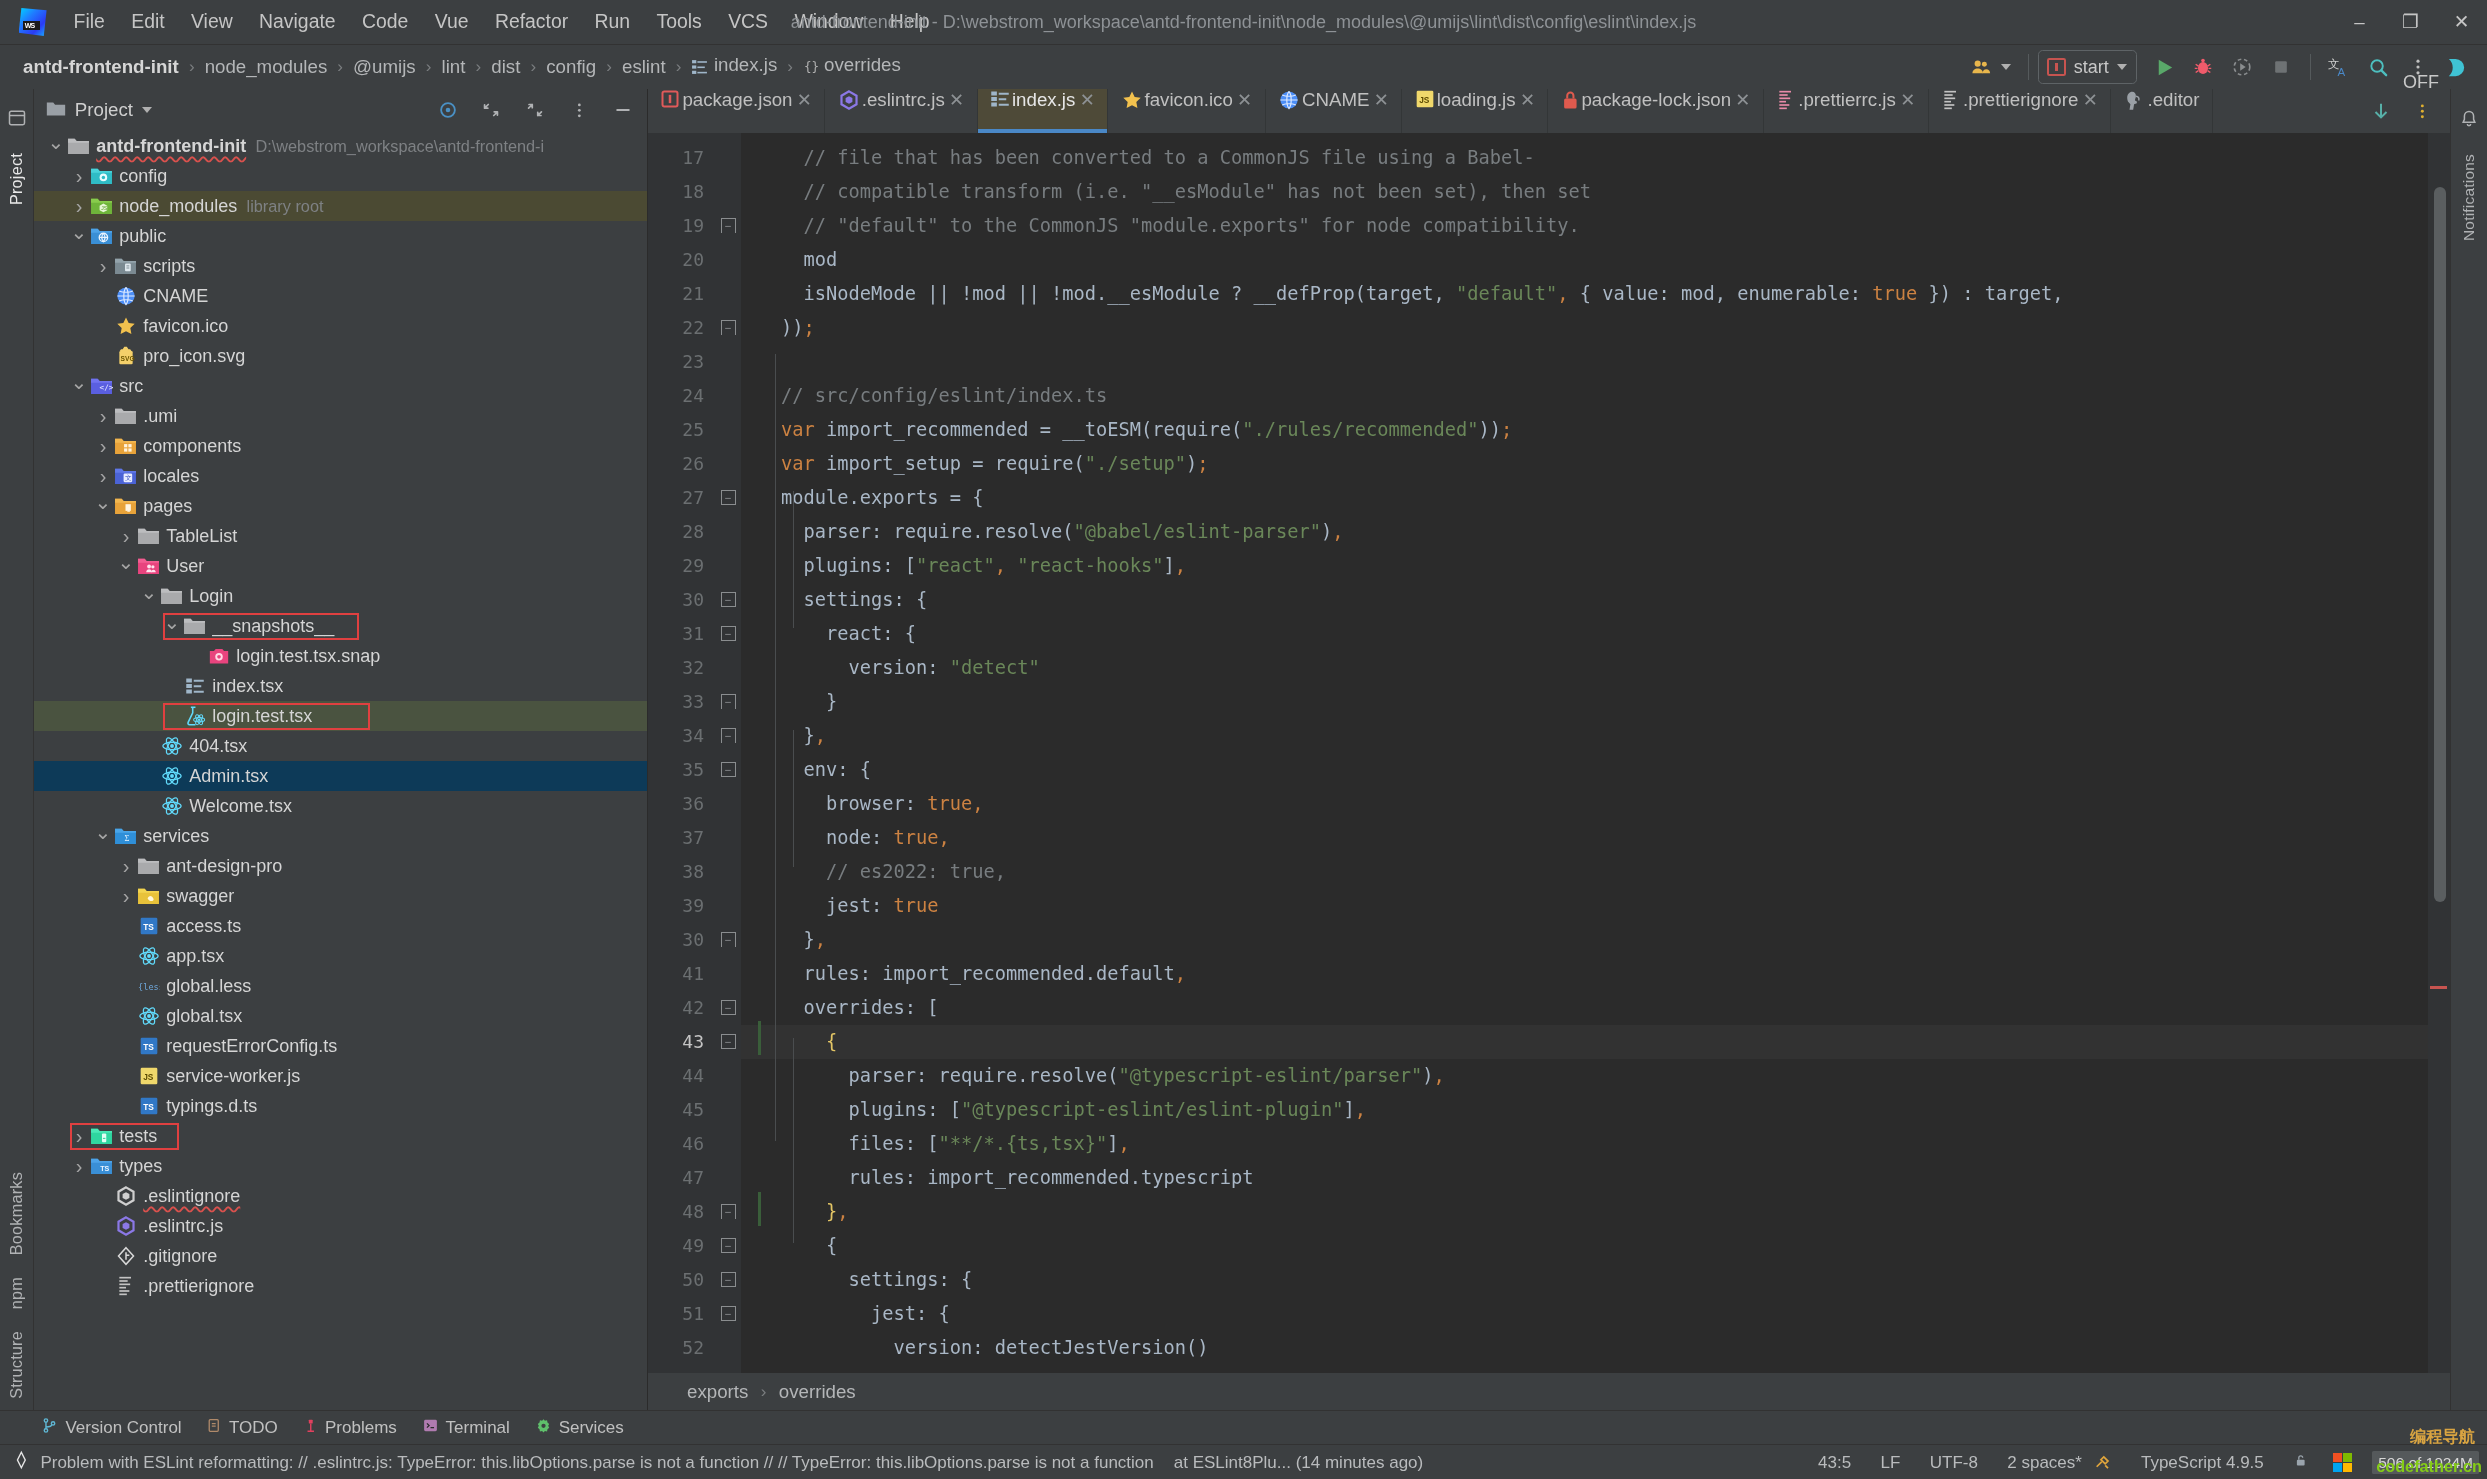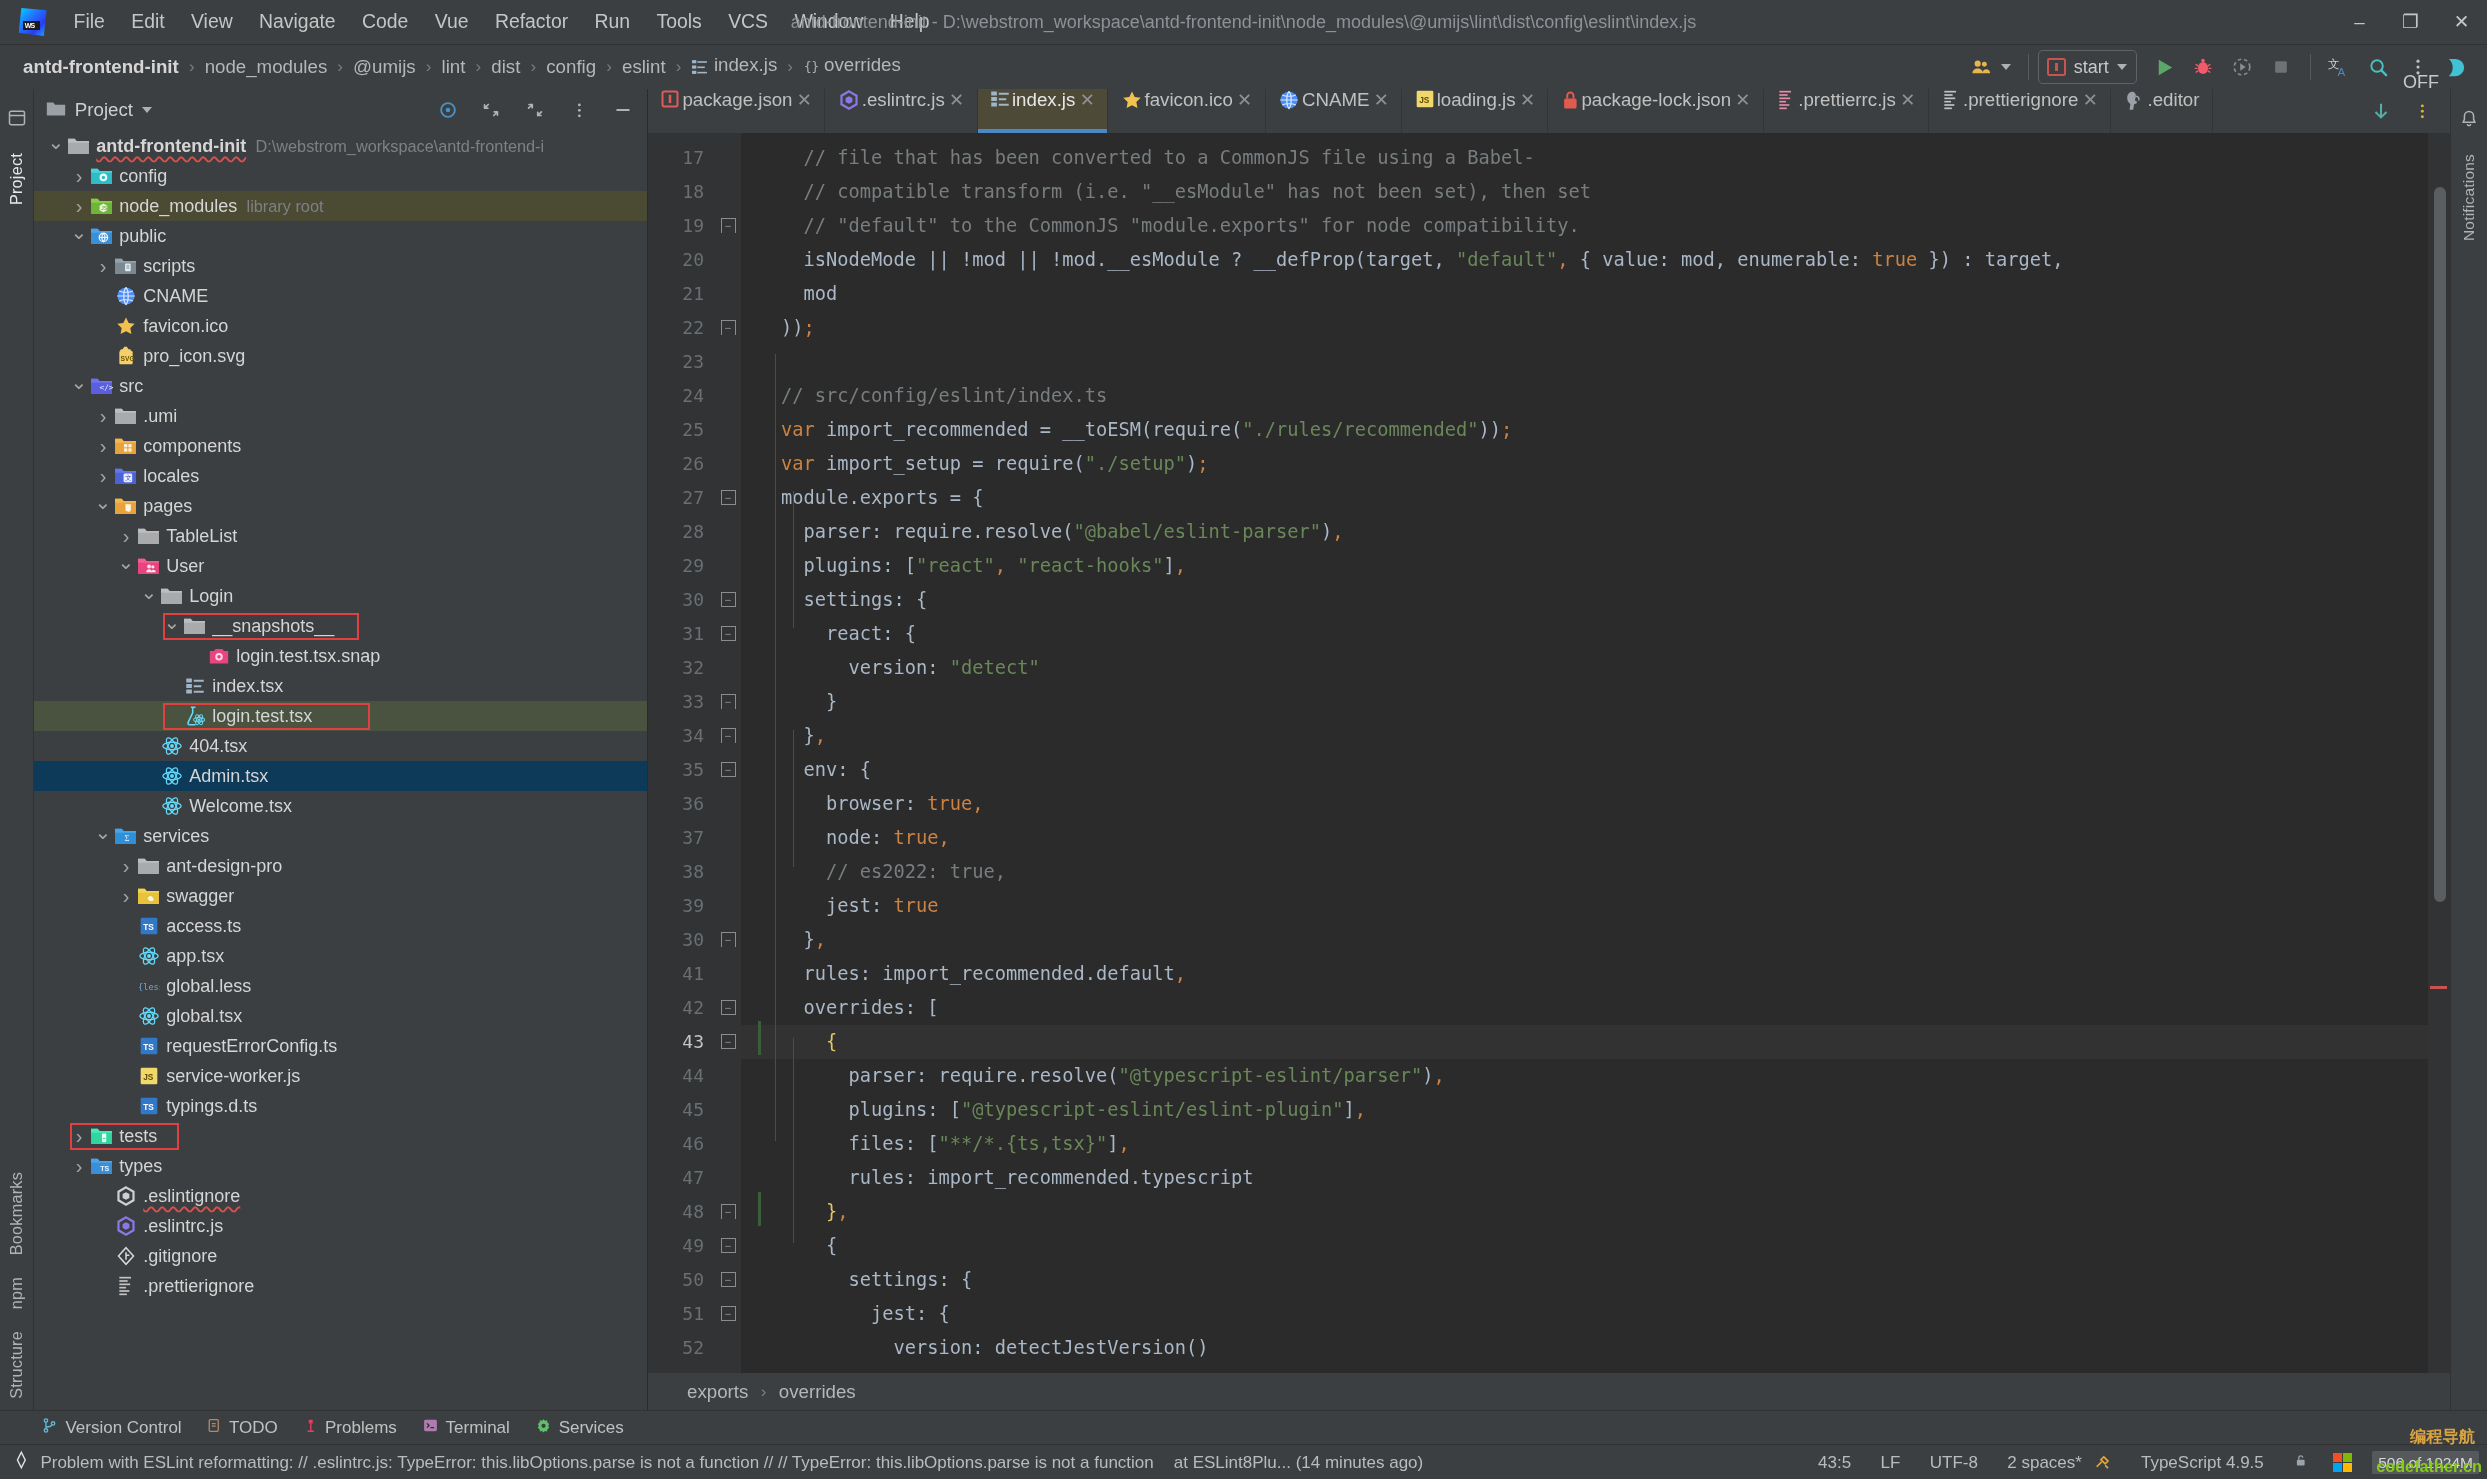--- a/index.html
+++ b/index.html
@@ -1038,22 +1038,22 @@
         <div class="code-col" id="codecol">
           <div class="indent-guide" style="left:34px; top:221px; height:787px;"></div>
           <div class="indent-guide" style="left:52px; top:358px; height:137px;"></div>
           <div class="indent-guide" style="left:52px; top:597px; height:137px;"></div>
           <div class="indent-guide" style="left:52px; top:905px; height:205px;"></div>
           <div class="caret-marker" style="left:17px; top:888px; height:34px; background:#3a5e3a;"></div>
           <div class="caret-marker" style="left:17px; top:1059px; height:34px; background:#3a5e3a;"></div>
         <div class="cline">    <span class="tok-cmt">// file that has been converted to a CommonJS file using a Babel-</span></div>
             <div class="cline">    <span class="tok-cmt">// compatible transform (i.e. "__esModule" has not been set), then set</span></div>
             <div class="cline">    <span class="tok-cmt">// "default" to the CommonJS "module.exports" for node compatibility.</span></div>
+            <div class="cline">    mod</div>
             <div class="cline">    isNodeMode || !mod || !mod.__esModule ? __defProp(target, <span class="tok-str">"default"</span><span class="tok-punc">,</span> { value: mod, enumerable: <span class="tok-kw">true</span> }) : target,</div>
-            <div class="cline">    mod</div>
             <div class="cline">  ))<span class="tok-punc">;</span></div>
             <div class="cline"></div>
             <div class="cline">  <span class="tok-cmt">// src/config/eslint/index.ts</span></div>
             <div class="cline">  <span class="tok-kw">var</span> import_recommended = __toESM(require(<span class="tok-str">"./rules/recommended"</span>))<span class="tok-punc">;</span></div>
             <div class="cline">  <span class="tok-kw">var</span> import_setup = require(<span class="tok-str">"./setup"</span>)<span class="tok-punc">;</span></div>
             <div class="cline">  module.exports = {</div>
             <div class="cline">    parser: require.resolve(<span class="tok-str">"@babel/eslint-parser"</span>)<span class="tok-punc">,</span></div>
             <div class="cline">    plugins: [<span class="tok-str">"react"</span><span class="tok-punc">,</span> <span class="tok-str">"react-hooks"</span>]<span class="tok-punc">,</span></div>
             <div class="cline">    settings: {</div>
             <div class="cline">      react: {</div>

